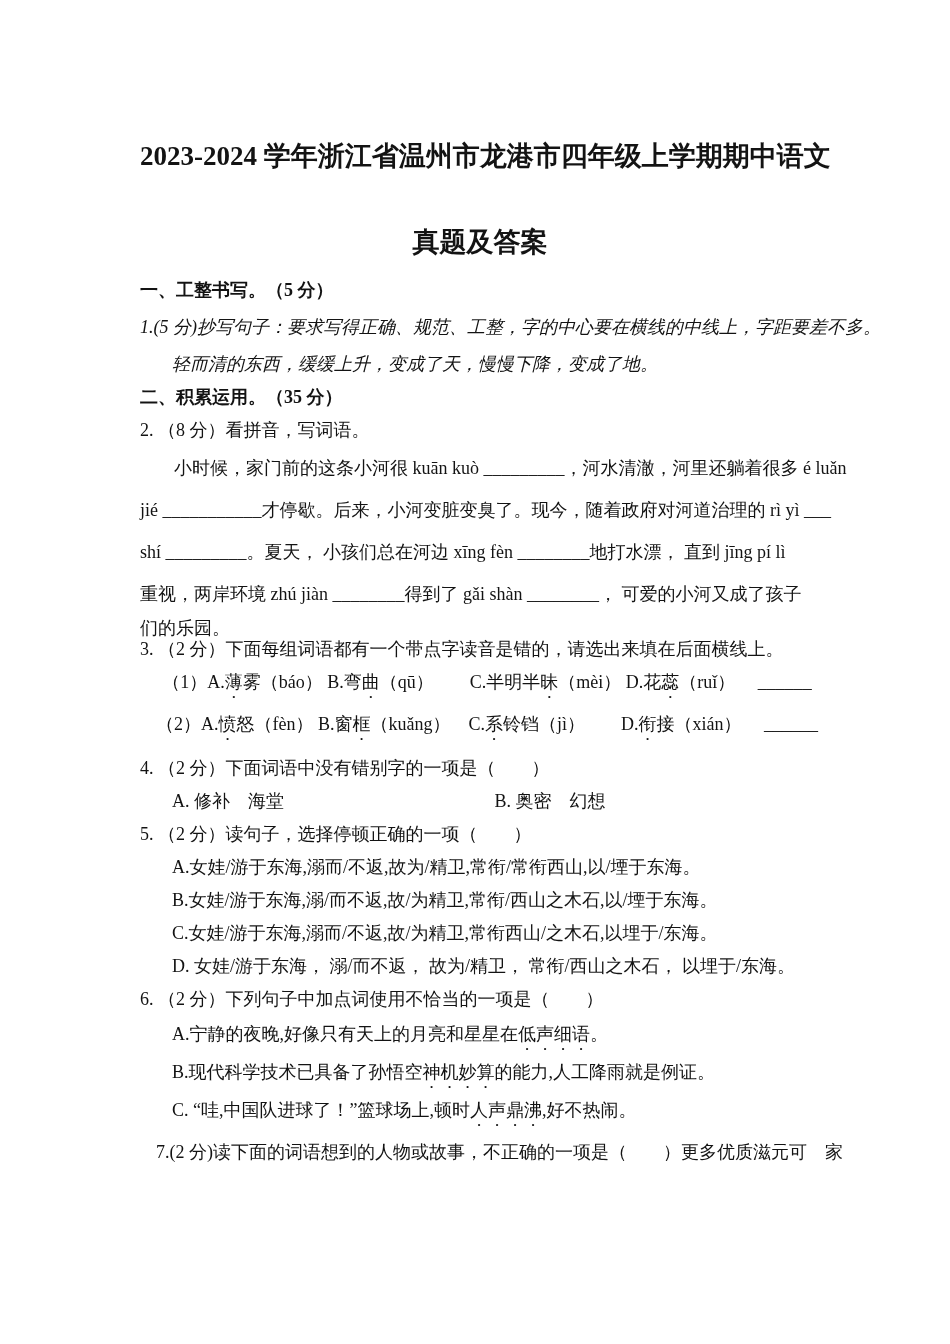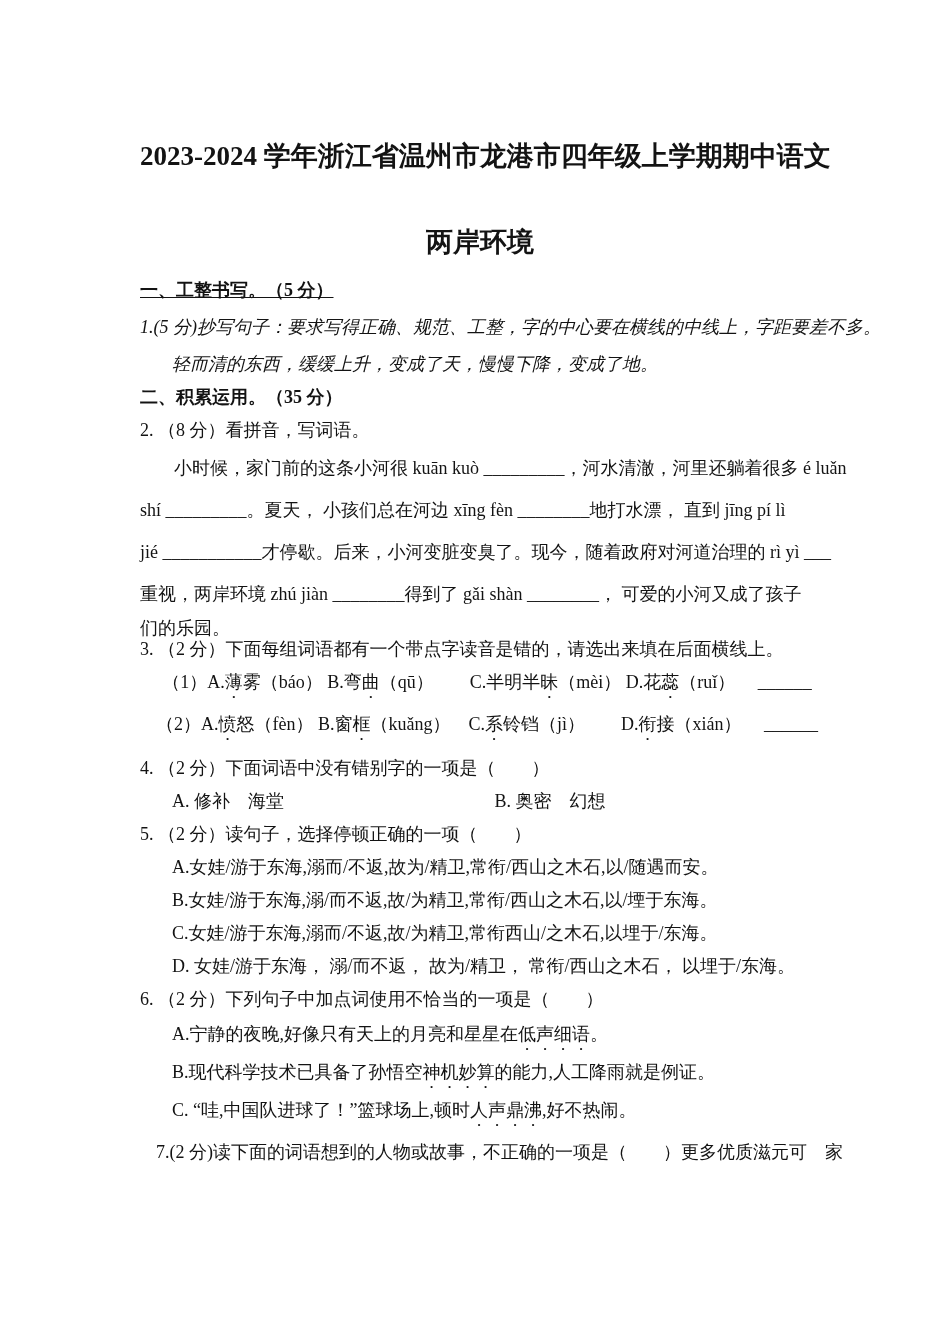--- a/index.html
+++ b/index.html
@@ -22,62 +22,62 @@
   .para{line-height:42px;margin-top:0;}
   .para-first{text-indent:34px;}
   .para-last{line-height:26px;}
   .indent1{margin-left:14px;text-align:center;}
   .opt{margin-left:32px;}
   .opt-sm{margin-left:16px;}
   .cols .col-l{display:inline-block;width:318px;}
   .mt4{margin-top:4px;font-style:italic;}
   .mt6{margin-top:6px;}
   .mt8{margin-top:8px;}
-  .mt12{margin-top:12px;text-decoration:underline;}
+  .mt12{margin-top:12px;}
   .mtn8{margin-top:-8px;}
   .mt0{margin-top:0;}
   .em-dot{
     text-emphasis:filled dot;
     text-emphasis-position:under right;
     -webkit-text-emphasis:filled dot;
     -webkit-text-emphasis-position:under;
   }
 </style>
 </head>
 <body>
 
 <div class="page">
 
   <div class="title">2023-2024 学年浙江省温州市龙港市四年级上学期期中语文</div>
-  <div class="title title2">两岸环境</div>
+  <div class="title title2">真题及答案</div>
 
   <div class="line bold mt12">一、工整书写。（5 分）</div>
   <div class="line mt4">1.(5 分)抄写句子：要求写得正确、规范、工整，字的中心要在横线的中线上，字距要差不多。</div>
   <div class="line opt mt4">轻而清的东西，缓缓上升，变成了天，慢慢下降，变成了地。</div>
 
   <div class="line bold mt0">二、积累运用。（35 分）</div>
   <div class="line mt0">2. （8 分）看拼音，写词语。</div>
   <div class="line para para-first">小时候，家门前的这条小河很 kuān kuò _________，河水清澈，河里还躺着很多 é luǎn</div>
+  <div class="line para">jié ___________才停歇。后来，小河变脏变臭了。现今，随着政府对河道治理的 rì yì ___</div>
   <div class="line para">shí _________。夏天， 小孩们总在河边 xīng fèn ________地打水漂， 直到 jīng pí lì</div>
-  <div class="line para">jié ___________才停歇。后来，小河变脏变臭了。现今，随着政府对河道治理的 rì yì ___</div>
   <div class="line para">重视，两岸环境 zhú jiàn ________得到了 gǎi shàn ________， 可爱的小河又成了孩子</div>
   <div class="line para para-last">们的乐园。</div>
 
   <div class="line mtn8">3. （2 分）下面每组词语都有一个带点字读音是错的，请选出来填在后面横线上。</div>
   <div class="line indent1 mt0">（1）A.<span class="em-dot">薄</span>雾（báo） B.弯<span class="em-dot">曲</span>（qū）　　C.半明半<span class="em-dot">昧</span>（mèi） D.花<span class="em-dot">蕊</span>（ruǐ）　 ______</div>
   <div class="line indent1 mt6">（2）A.<span class="em-dot">愤</span>怒（fèn） B.窗<span class="em-dot">框</span>（kuǎng）　C.<span class="em-dot">系</span>铃铛（jì）　　D.<span class="em-dot">衔</span>接（xián）　 ______</div>
 
   <div class="line mt8">4. （2 分）下面词语中没有错别字的一项是（　　）</div>
   <div class="line opt cols mt0">
     <span class="col-l">A. 修补　海堂</span>
     <span>B. 奥密　幻想</span>
   </div>
 
   <div class="line mt0">5. （2 分）读句子，选择停顿正确的一项（　　）</div>
-  <div class="line opt mt0">A.女娃/游于东海,溺而/不返,故为/精卫,常衔/西山之木石,以/随遇而安。</div>
+  <div class="line opt mt0">A.女娃/游于东海,溺而/不返,故为/精卫,常衔/常衔西山,以/堙于东海。</div>
   <div class="line opt mt0">B.女娃/游于东海,溺/而不返,故/为精卫,常衔/西山之木石,以/堙于东海。</div>
   <div class="line opt mt0">C.女娃/游于东海,溺而/不返,故/为精卫,常衔西山/之木石,以埋于/东海。</div>
   <div class="line opt mt0">D. 女娃/游于东海， 溺/而不返， 故为/精卫， 常衔/西山之木石， 以埋于/东海。</div>
 
   <div class="line mt0">6. （2 分）下列句子中加点词使用不恰当的一项是（　　）</div>
   <div class="line opt">A.宁静的夜晚,好像只有天上的月亮和星星在<span class="em-dot">低声细语</span>。</div>
   <div class="line opt">B.现代科学技术已具备了孙悟空<span class="em-dot">神机妙算</span>的能力,人工降雨就是例证。</div>
   <div class="line opt">C. “哇,中国队进球了！”篮球场上,顿时<span class="em-dot">人声鼎沸</span>,好不热闹。</div>
 
   <div class="line opt-sm mt6">7.(2 分)读下面的词语想到的人物或故事，不正确的一项是（　　）更多优质滋元可　家</div>

